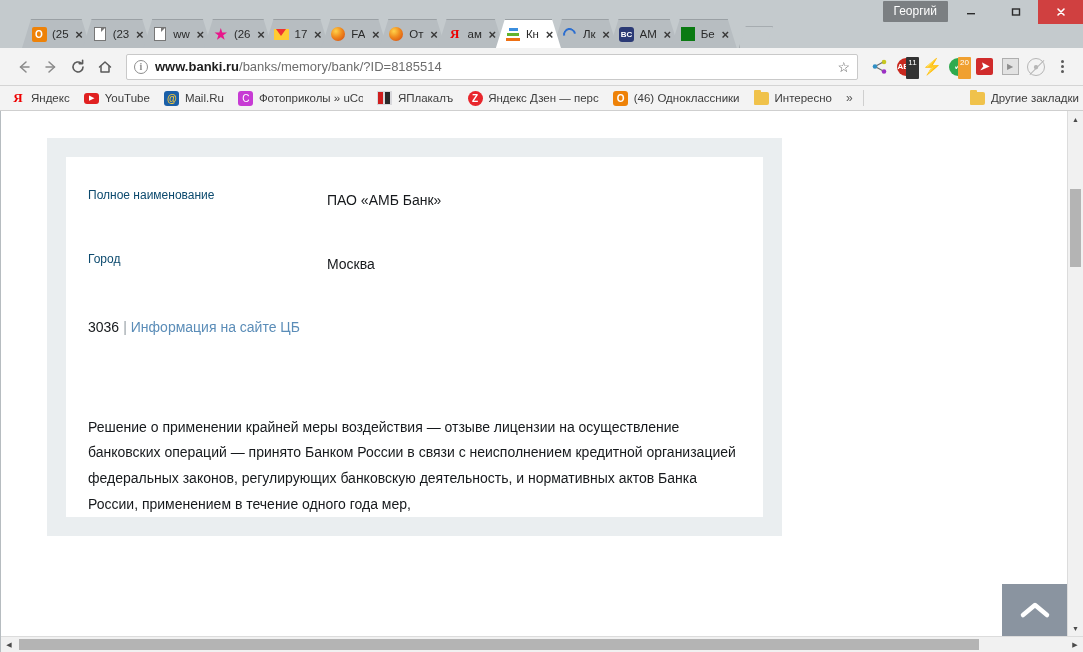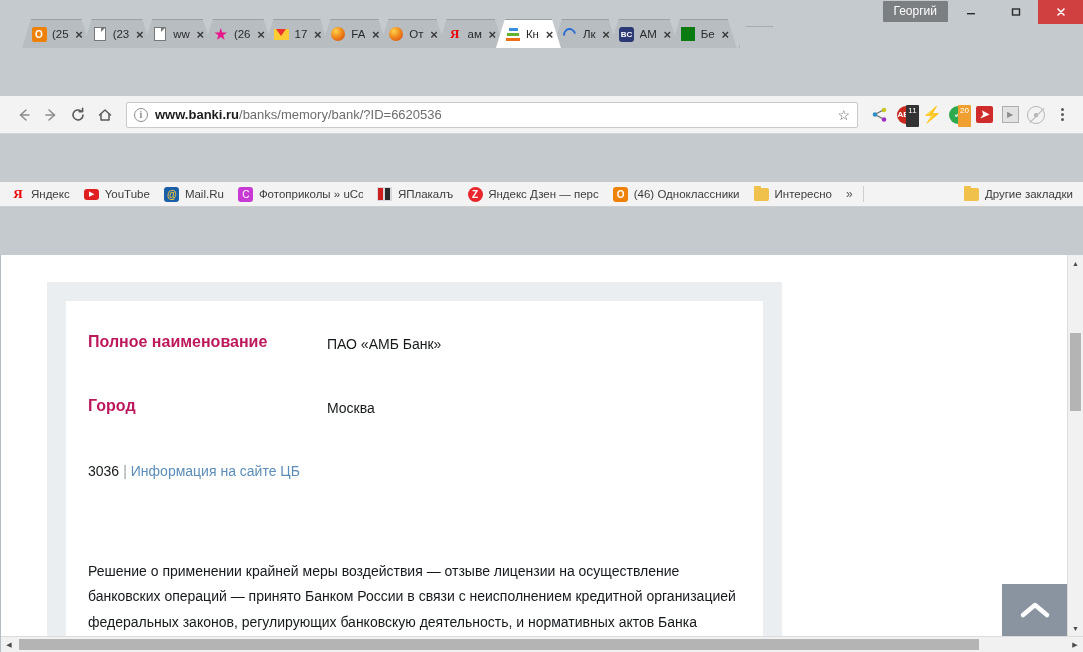--- a/index.html
+++ b/index.html
@@ -6,21 +6,21 @@
   html, body {
     width: 1083px; height: 652px;
     overflow: hidden;
     font-family: "Liberation Sans", sans-serif;
     background: #c2c8cc;
   }
   .window {
     position: relative;
     width: 1083px; height: 652px;
     background: #c4cacd;
-    display: flex; flex-direction: column; gap: 48px;
+    display: flex; flex-direction: column;
   }
 
   
   .titlebar {
     position: relative;
     height: 48px;
     background: #c4cacd;
     flex: none;
   }
   .winctl {
@@ -202,21 +202,21 @@
   .bmi-yap:before{content:"";position:absolute;left:1px;top:1px;width:5px;height:12px;background:#cf1e1e;}
   .bmi-yap:after{content:"";position:absolute;left:8px;top:1px;width:5px;height:12px;background:#2a2a2a;}
   .bmi-zen { width:15px;height:15px;border-radius:50%;background:#e8262c;color:#fff;
              display:flex;align-items:center;justify-content:center;font-size:10px;font-weight:bold; }
   .bmi-ok { width:15px;height:15px;background:#ee8208;border-radius:3px;color:#fff;
             display:flex;align-items:center;justify-content:center;font-size:10px;font-weight:bold; }
   .bmi-folder { width:15px;height:13px;background:#f0c24b;border-radius:1px 2px 2px 1px;position:relative; }
   .bmi-folder:before{content:"";position:absolute;left:0;top:-2px;width:7px;height:3px;background:#f0c24b;border-radius:1px 1px 0 0;}
   .bm-chev { color:#5a5a5a; font-size:12px; margin-right:10px; flex:none; }
   .bm-sep { width:1px;height:16px;background:#cfcfcf;margin-right:12px;flex:none; }
-  .bm-other { margin-left:auto; margin-right:10px; }
+  .bm-other { margin-left:auto; margin-right:4px; }
 
   
   .viewport {
     position: relative;
     flex: 1 1 auto;
     background: #ffffff;
     overflow: hidden;
     border-left: 1px solid #b6bcc0;
   }
   .page {
@@ -236,21 +236,21 @@
     background: #ffffff;
     padding: 30px 0 0 0;
   }
   .row {
     display: flex;
     padding: 0 22px 0 22px;
     margin-bottom: 37px;
   }
   .row .lbl {
     width: 239px; flex: none;
-    font-size: 16px; font-weight: bold; color: #be185d;
+    font-size: 12px; font-weight: normal; color: #0c4a6e;
     line-height: 1.35;
   }
   .row .val {
     flex: 1 1 auto;
     font-size: 14px; color: #16191c;
     line-height: 1.9;
   }
   .row .val a { color: #5b8db8; text-decoration: none; }
   .row .val .sep { color: #9aa2a8; margin: 0 4px; }
   .row.para { margin-bottom: 0; }
@@ -440,21 +440,21 @@
     </div>
     <div class="navicon on">
       <svg width="18" height="18" viewBox="0 0 18 18">
         <path d="M3.5 9 L9 4 L14.5 9" fill="none" stroke="currentColor" stroke-width="1.5" stroke-linejoin="round" stroke-linecap="round"></path>
         <path d="M5 8.6 V14 M13 8.6 V14 M5 14 H13" fill="none" stroke="currentColor" stroke-width="1.5" stroke-linecap="round"></path>
       </svg>
     </div>
 
     <div class="omnibox">
       <span class="info">i</span>
-      <span class="url"><b>www.banki.ru</b><span>/banks/memory/bank/?ID=6620536</span></span>
+      <span class="url"><b>www.banki.ru</b><span>/banks/memory/bank/?ID=8185514</span></span>
       <span class="starbtn">☆</span>
     </div>
 
     <div class="ext ext-share">
       <svg width="18" height="18" viewBox="0 0 18 18">
         <circle cx="13" cy="4" r="2.3" fill="#c8c820"></circle>
         <circle cx="13" cy="13.5" r="2.3" fill="#9b2fc4"></circle>
         <circle cx="4" cy="8.5" r="2.3" fill="#2f8fc4"></circle>
         <path d="M5.8 7.6 L11.3 4.6 M5.8 9.6 L11.3 12.6" stroke="#6a6a6a" stroke-width="1.1"></path>
       </svg>

